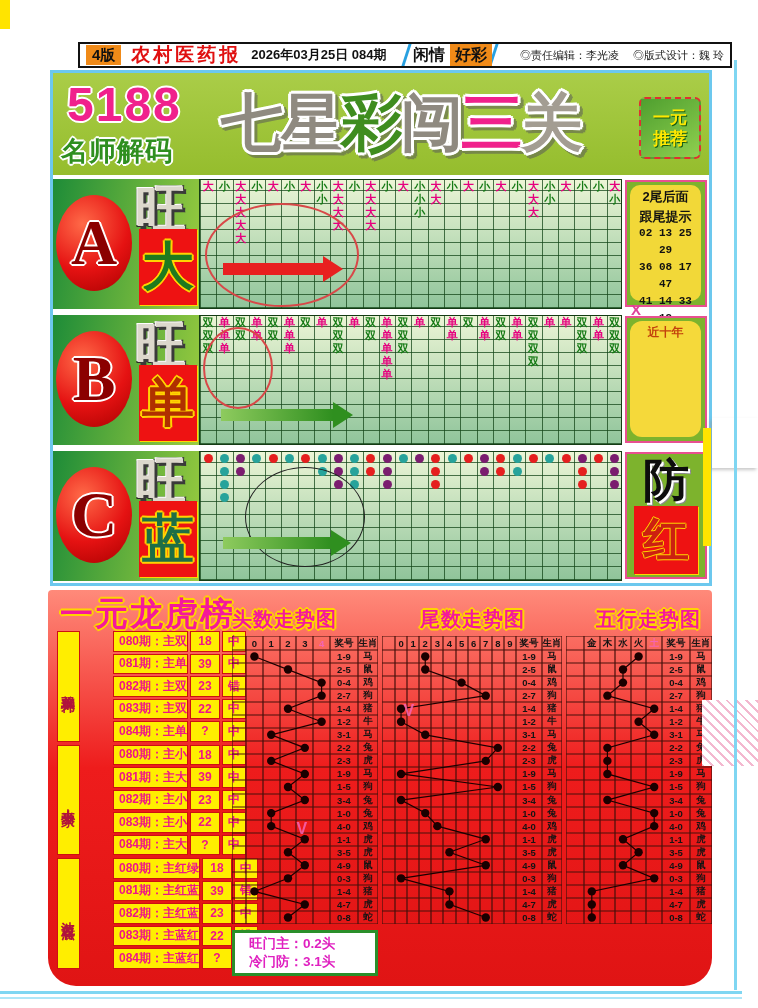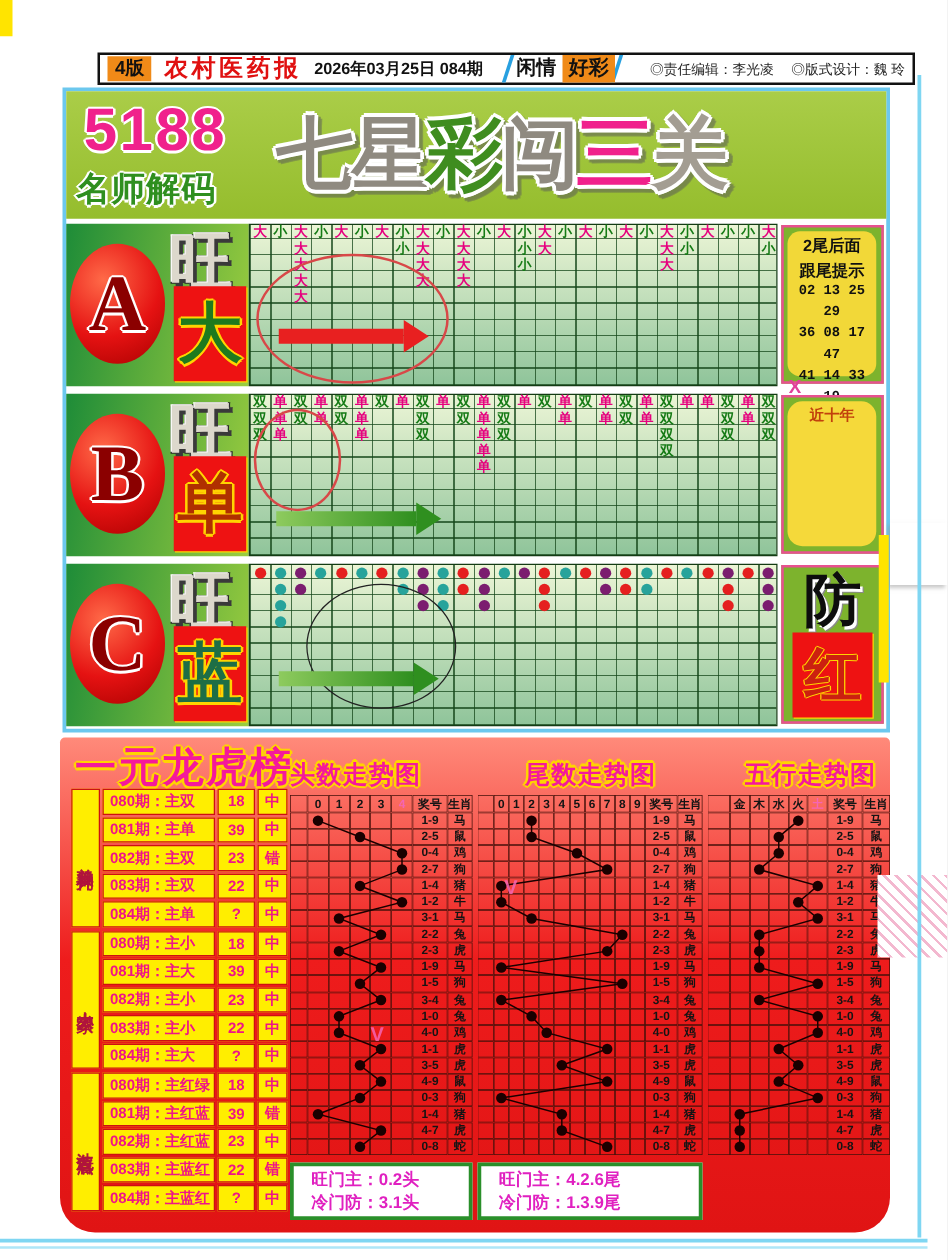--- a/index.html
+++ b/index.html
@@ -101,21 +101,21 @@
   
   #lhtable{left:8px;top:40px;width:174px;}
   .lhgroup{display:flex;margin-bottom:1px;}
   .lhlabel{width:21px;background:#ffee00;border:1px solid #cc1111;margin:1px 2px 1px 1px;
      display:flex;align-items:center;justify-content:center;font-size:14px;font-weight:bold;color:#b0143c;
      writing-mode:vertical-lr;text-orientation:upright;letter-spacing:1px;}
   .lhrows{flex:1;display:flex;flex-direction:column;}
   .lhrow{display:flex;height:20.5px;margin:1px 0;}
   .lc{background:#ffee00;border:1px solid #cc1111;color:#ef1587;font-weight:bold;font-size:12px;
      display:flex;align-items:center;justify-content:center;margin-right:2px;box-sizing:border-box;}
-  .lc.period{flex:1;justify-content:flex-start;padding-left:5px;white-space:nowrap;}
+  .lc.period{flex:1;justify-content:flex-start;padding-left:5px;white-space:nowrap;margin-left:31px;}
   .lc.num{width:30px;} .lc.res{width:24px;margin-right:0;}
   
   .chart{position:absolute;top:46px;height:288px;}
   #chart0{left:184px;width:146px;} #chart1{left:334px;width:180px;} #chart2{left:518px;width:146px;}
   .cc{box-shadow:inset 0 0 0 0.6px #46100a;display:flex;align-items:center;justify-content:center;
      font-size:9.5px;font-weight:bold;color:#141414;overflow:hidden;}
   .cc.accent{color:#f565b5;}
   .csvg{position:absolute;pointer-events:none;}
   .wm{position:absolute;font-size:16px;font-weight:900;color:#f565b5;opacity:.85;}
   
@@ -151,20 +151,24 @@
       <span>◎责任编辑：李光凌</span>
       <span>◎版式设计：魏 玲</span>
     </span>
   </div>
 
   <div class="abs" id="gpanel">
     <div class="abs" id="titlezone">
       <div class="abs ow" id="code5188">5188</div>
       <div class="abs ow" id="decoder">名师解码</div>
       <div class="abs" id="maintitle"><span style="color: rgb(143, 138, 128);">七</span><span style="color: rgb(143, 138, 128);">星</span><span style="color: rgb(63, 141, 31);">彩</span><span style="color: rgb(143, 138, 128);">闯</span><span style="color: rgb(240, 33, 140);">三</span><span style="color: rgb(163, 157, 146);">关</span></div>
+      <div class="abs" id="promo">
+        <span>一元</span>
+        <span>推荐</span>
+      </div>
     </div>
 
     <div class="abs sec" id="secA">
       <div class="sec-left">
         <div class="letterwrap">
           <span class="bigletter ow">A</span>
         </div>
         <div class="wang">旺</div>
         <div class="pickbox">
           <span class="pickchar g oy">大</span>
@@ -1288,24 +1292,20 @@
           <circle cx="7.8" cy="241.38095238095238" r="4.2" fill="#1a0000"></circle>
           <circle cx="7.8" cy="254.42857142857142" r="4.2" fill="#1a0000"></circle>
           <circle cx="7.8" cy="267.4761904761905" r="4.2" fill="#1a0000"></circle>
         </svg>
       </div>
 
     <div class="bbox" id="bbox0">
       <span>旺门主：0.2头</span>
       <span>冷门防：3.1头</span>
     </div>
-    <div class="bbox" id="bbox1">
-      <span>旺门主：4.2.6尾</span>
-      <span>冷门防：1.3.9尾</span>
-    </div>
   </div>
 
   <div class="abs" id="white-note"></div>
   <div class="abs" id="yellow-vstrip"></div>
   <div class="abs" id="pink-hatch"></div>
   <div class="abs" id="blue-vline"></div>
   <div class="abs" id="blue-hline1"></div>
   <div class="abs" id="blue-hline2"></div>
 </div>
 

